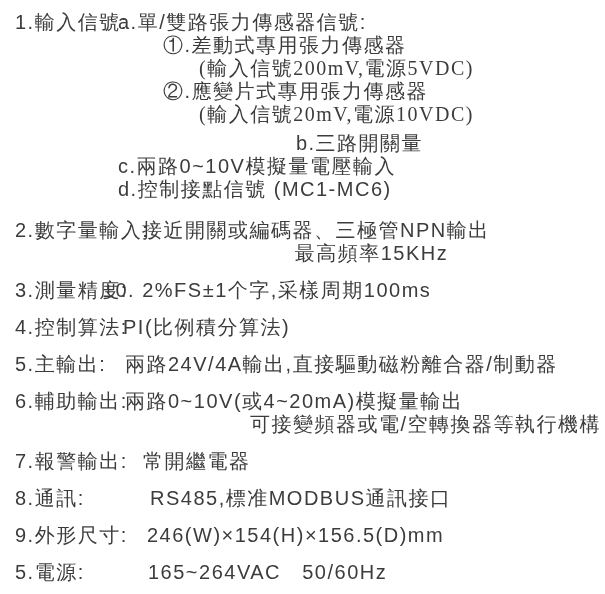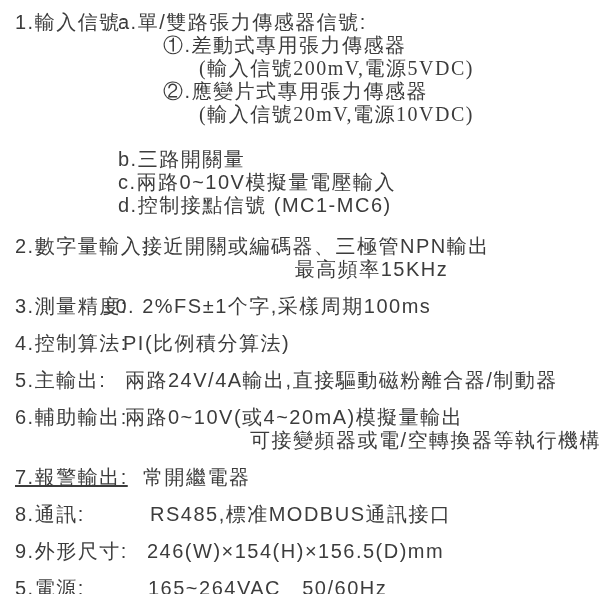--- a/index.html
+++ b/index.html
@@ -25,29 +25,29 @@
   .item-2 { margin-top: 18px !important; }
   .row { display: flex; align-items: flex-start; }
   .label { flex: 0 0 auto; white-space: pre; }
   .value { white-space: pre; text-align: right; }
   .lb1  { width: 103px; }
   .lb2  { width: 127px; }
   .lb3  { width: 88px;  }
   .lb4  { width: 108px; }
   .lb5  { width: 110px; }
   .lb6  { width: 110px; text-align: right; }
-  .lb7  { width: 128px; text-decoration: underline; }
+  .lb7  { width: 128px; }
   .lb8  { width: 135px; }
   .lb9  { width: 132px; }
   .lb10 { width: 133px; }
   .subs { margin-left: 103px; }
   .sub { white-space: pre; }
   .ind1 { margin-left: 45px; }
   .ind2 { margin-left: 81px; font-family: Liberation Serif, serif; }
-  .bgap { margin-top: 22px; }
+  .bgap { margin-top: 6px; text-align: center; }
   .line2 { white-space: pre; }
   .line2-2 { margin-left: 127px; text-align: center; }
   .line2-6 { margin-left: 110px; text-align: right; }
 </style>
 </head>
 <body>
 
 <div class="doc">
 
   <div class="item">

